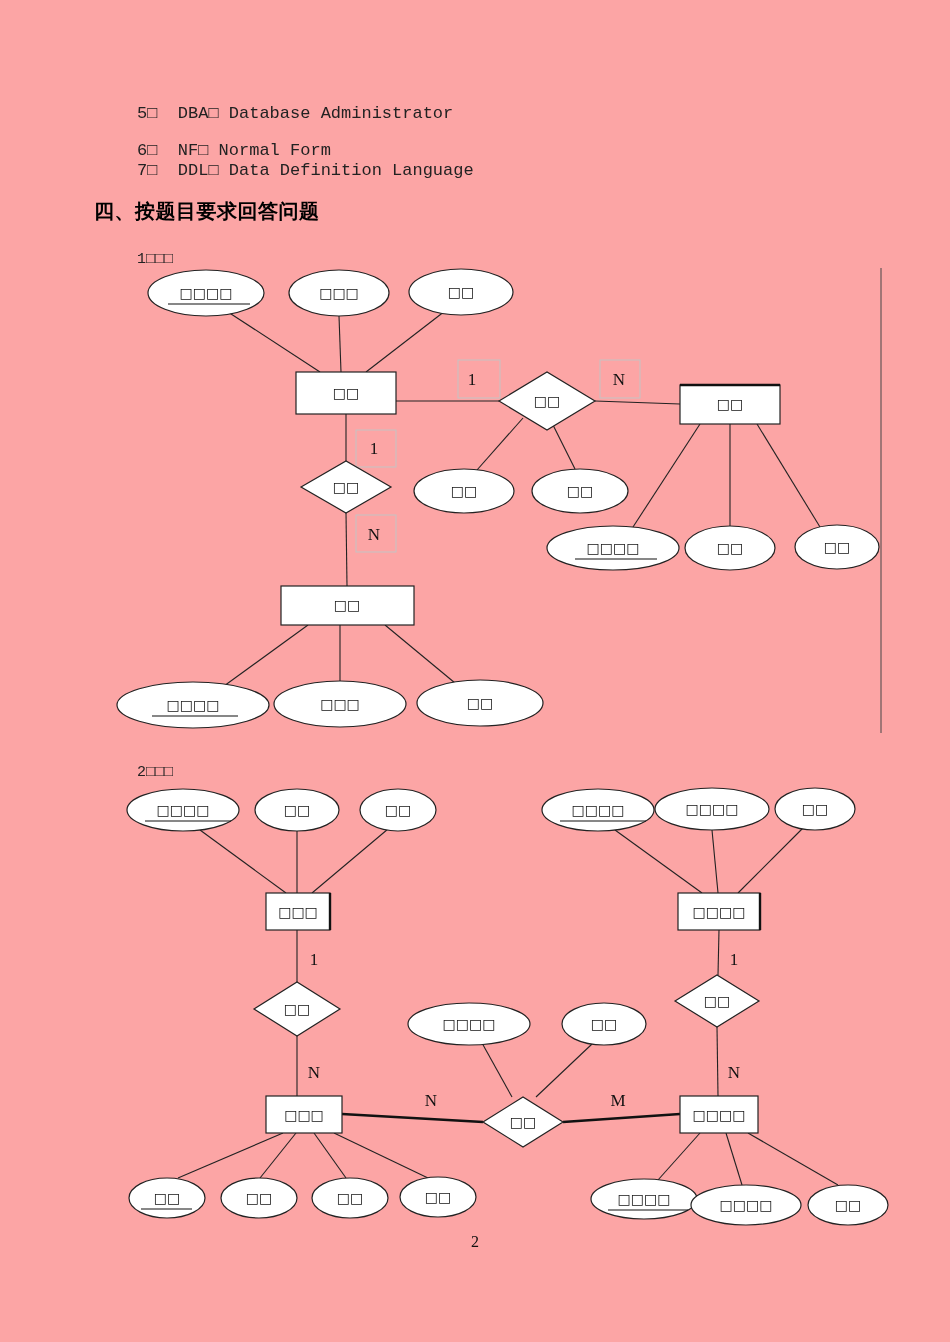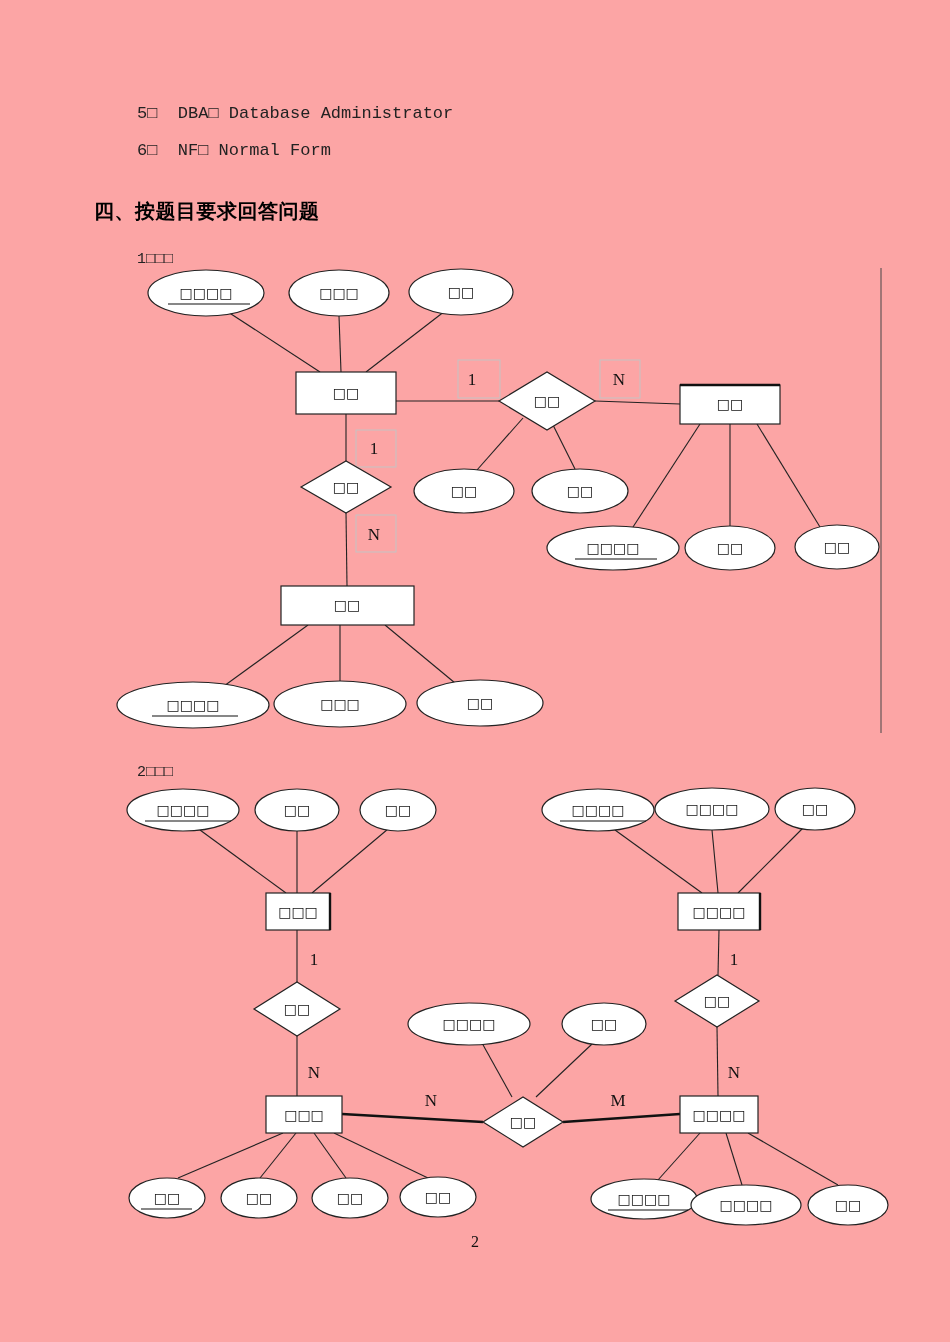--- a/index.html
+++ b/index.html
@@ -50,20 +50,21 @@
   .rule { stroke: #474747; stroke-width: 1; }
   .thick-edge { stroke: #111; stroke-width: 2.4; }
 </style>
 </head>
 <body>
 
 <div class="page">
 
   <div class="abs mono glossary-line" style="left:137px; top:104px;">5□  DBA□ Database Administrator</div>
   <div class="abs mono glossary-line" style="left:137px; top:133px;margin-top:8px;">6□  NF□ Normal Form</div>
+  <div class="abs mono glossary-line" style="left:137px; top:161px;">7□  DDL□ Data Definition Language</div>
 
   <div class="abs heading" style="left:94px; top:198px;">四、按题目要求回答问题</div>
 
   <div class="abs mono answer-label" style="left:137px; top:251px;">1□□□</div>
 
   <svg class="diagram" style="top:255px;" width="950" height="500" viewBox="0 0 950 500">
 
     <g class="conn">
       <line x1="228" y1="57" x2="320" y2="117"></line>
       <line x1="339" y1="61" x2="341" y2="117"></line>

